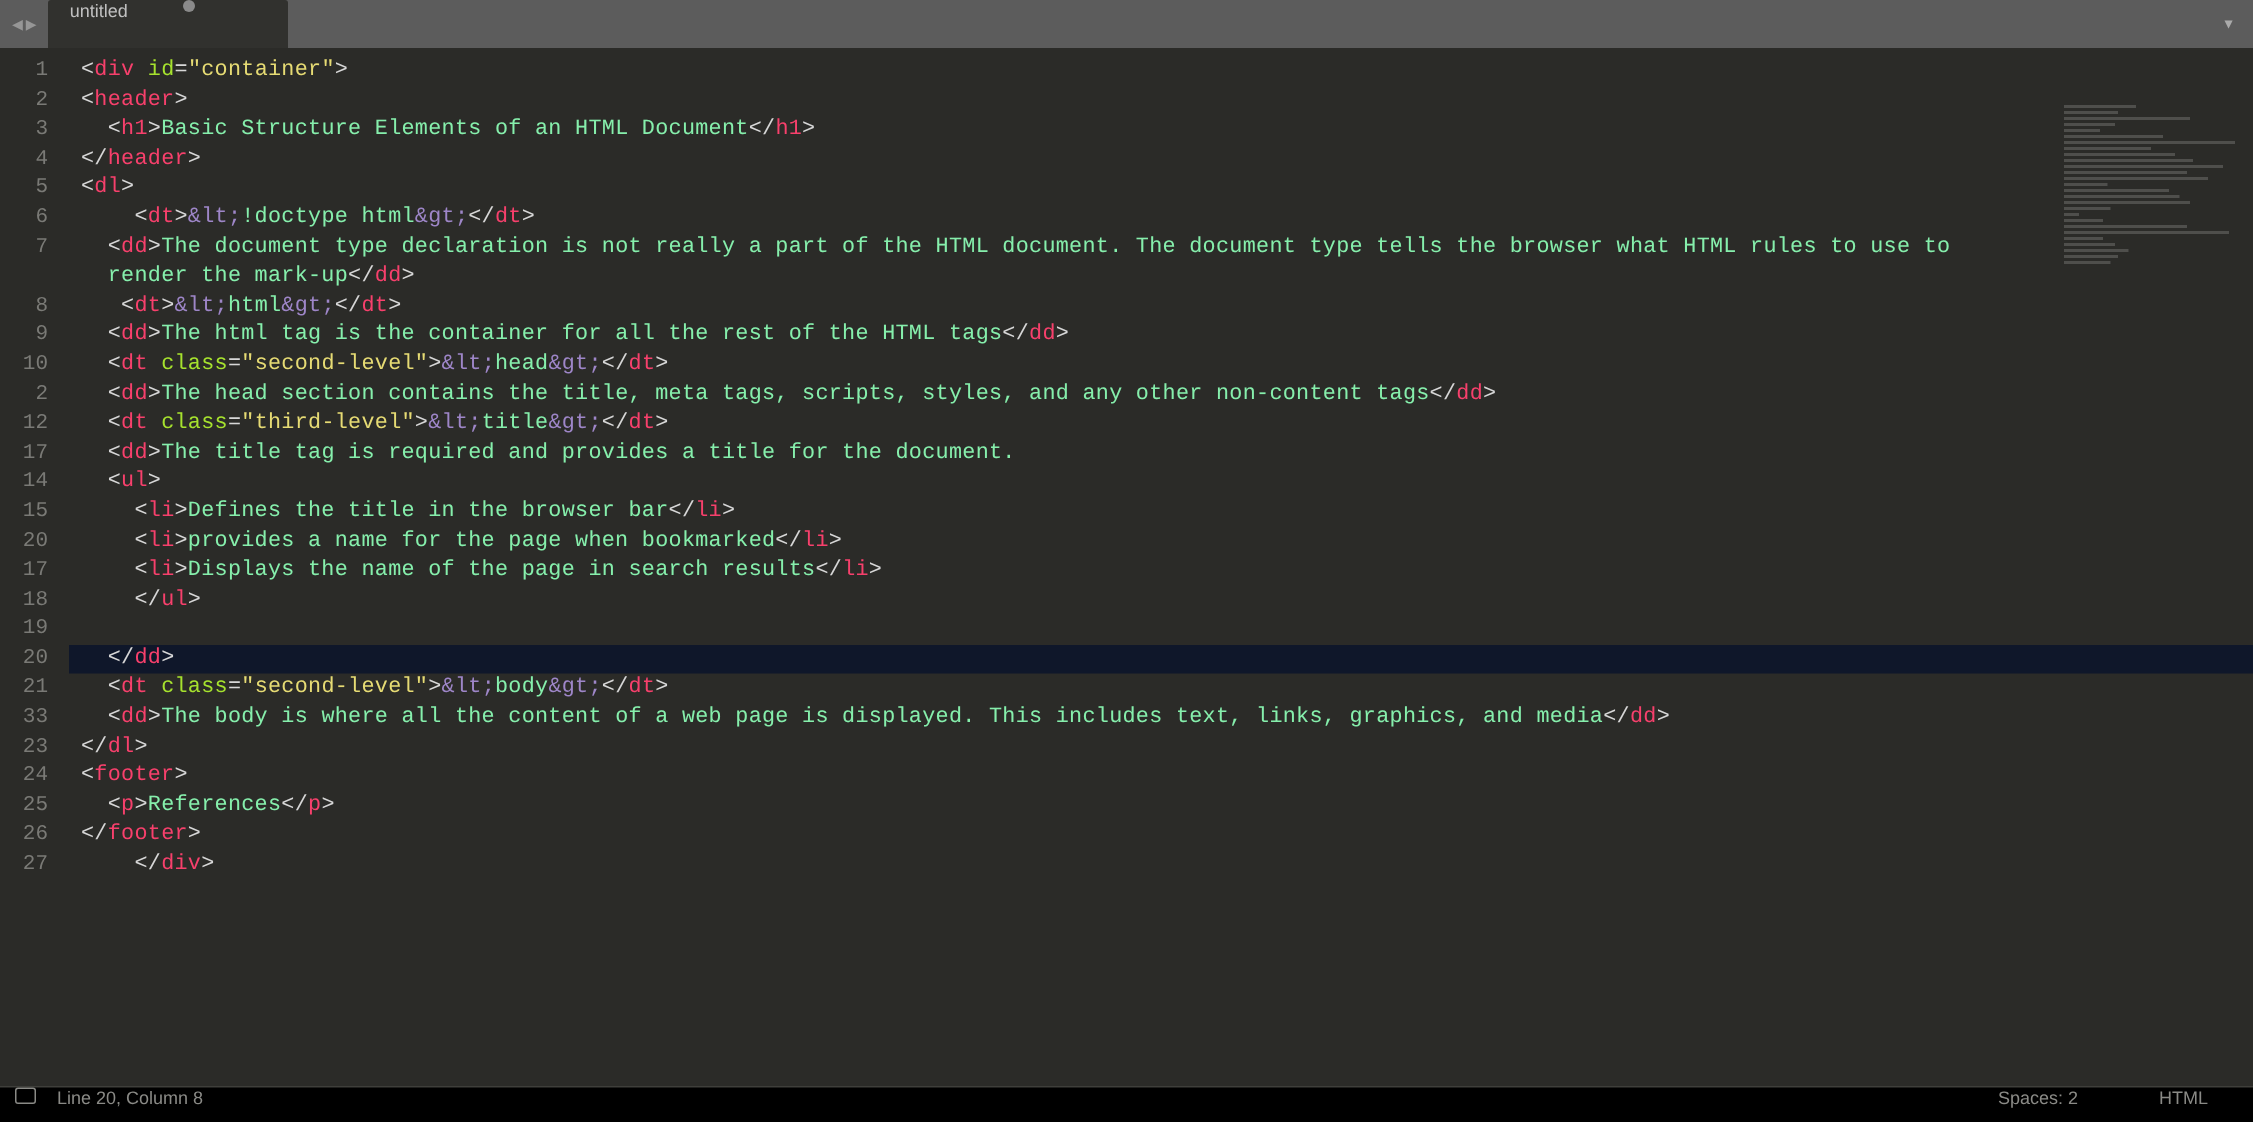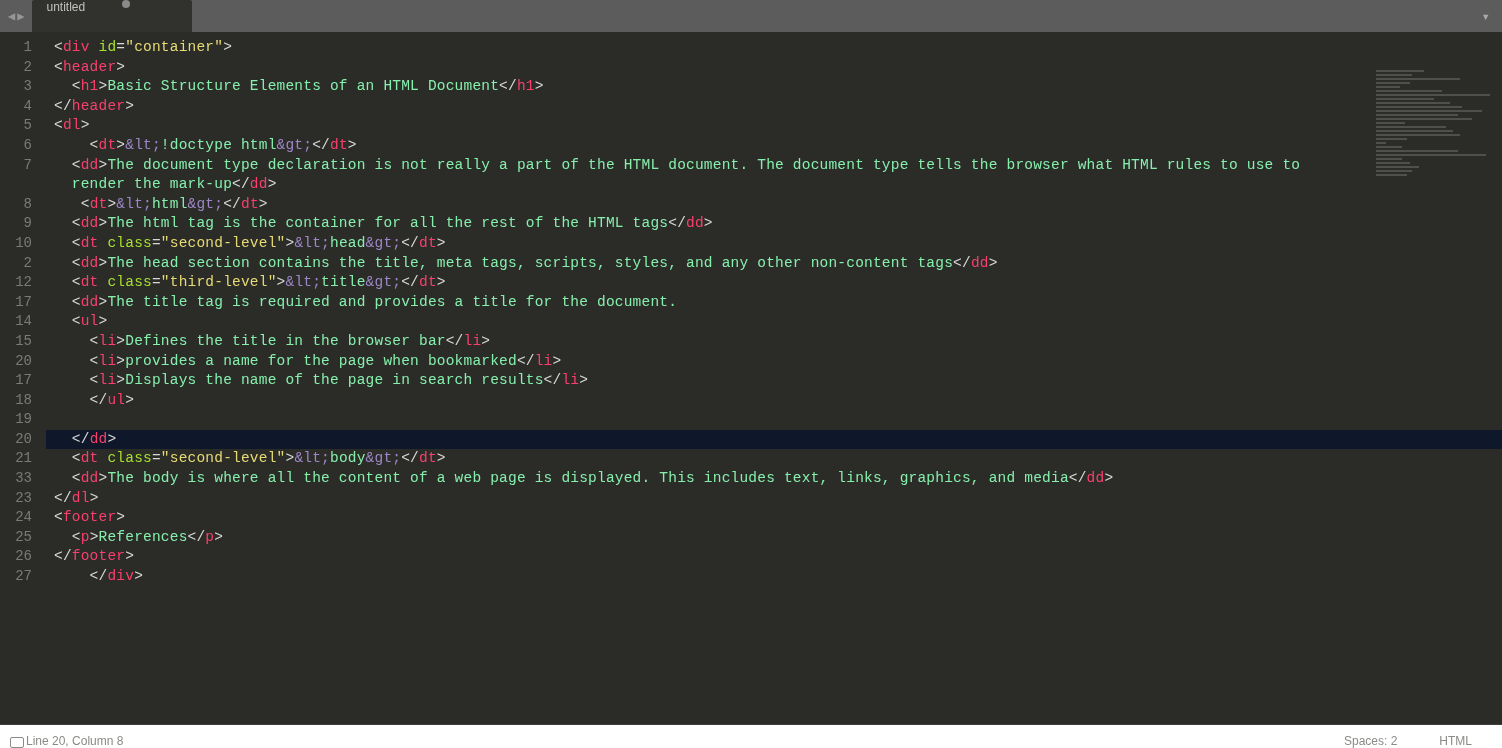--- a/index.html
+++ b/index.html
@@ -101,29 +101,29 @@
 }
 .minimap div {
   height: 2px;
   margin-bottom: 2px;
   background: #6d6d6a;
 }
 .statusbar {
   position: absolute;
   bottom: 0; left: 0; right: 0;
   height: 24px;
-  background: #ffffff;
+  background: #000000;
   border-top: 1px solid #3f3f3b;
   display: flex;
-  align-items: flex-end;
+  align-items: flex-start;
   color: #8a8a86;
   font-family: -apple-system, "Segoe UI", sans-serif;
   font-size: 12px;
   padding: 0 10px;
-  gap: 2px;
+  gap: 14px;
 }
 .statusbar .spacer { flex: 1; }
 .status-icon {
   width: 14px; height: 11px;
   border: 1.5px solid #8a8a86;
   border-radius: 2px;
 }
 </style>
 </head>
 <body>

